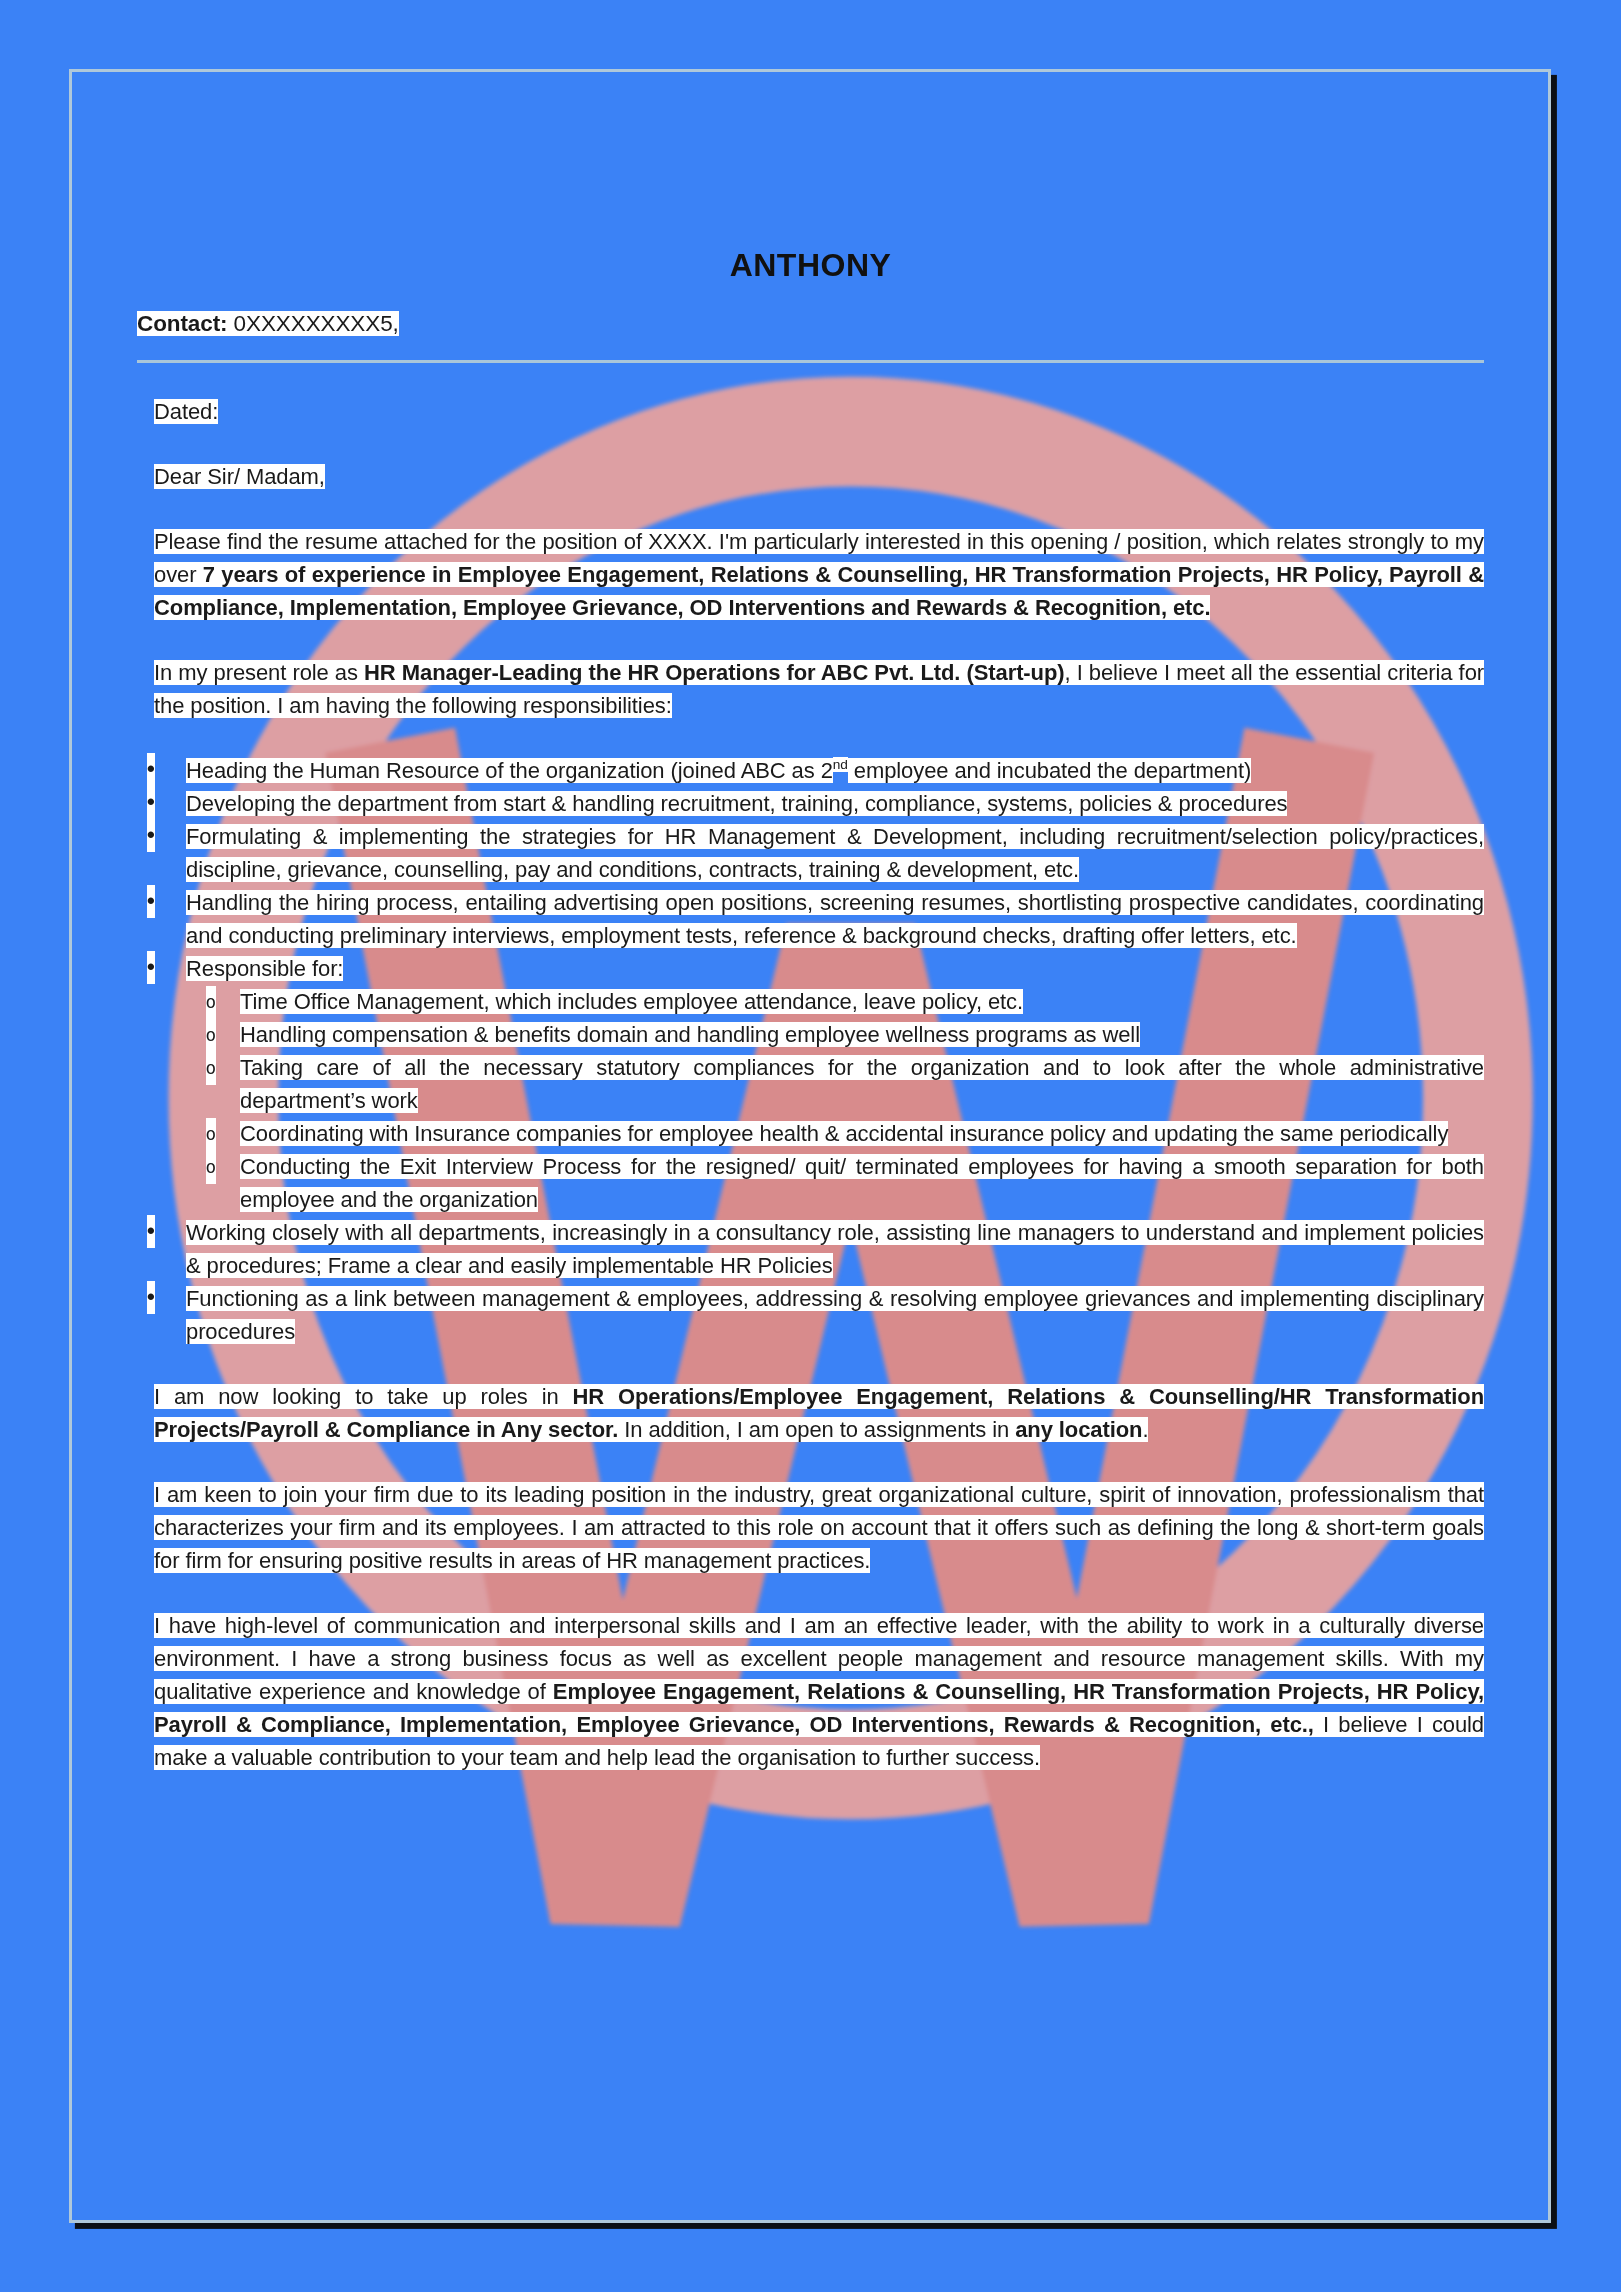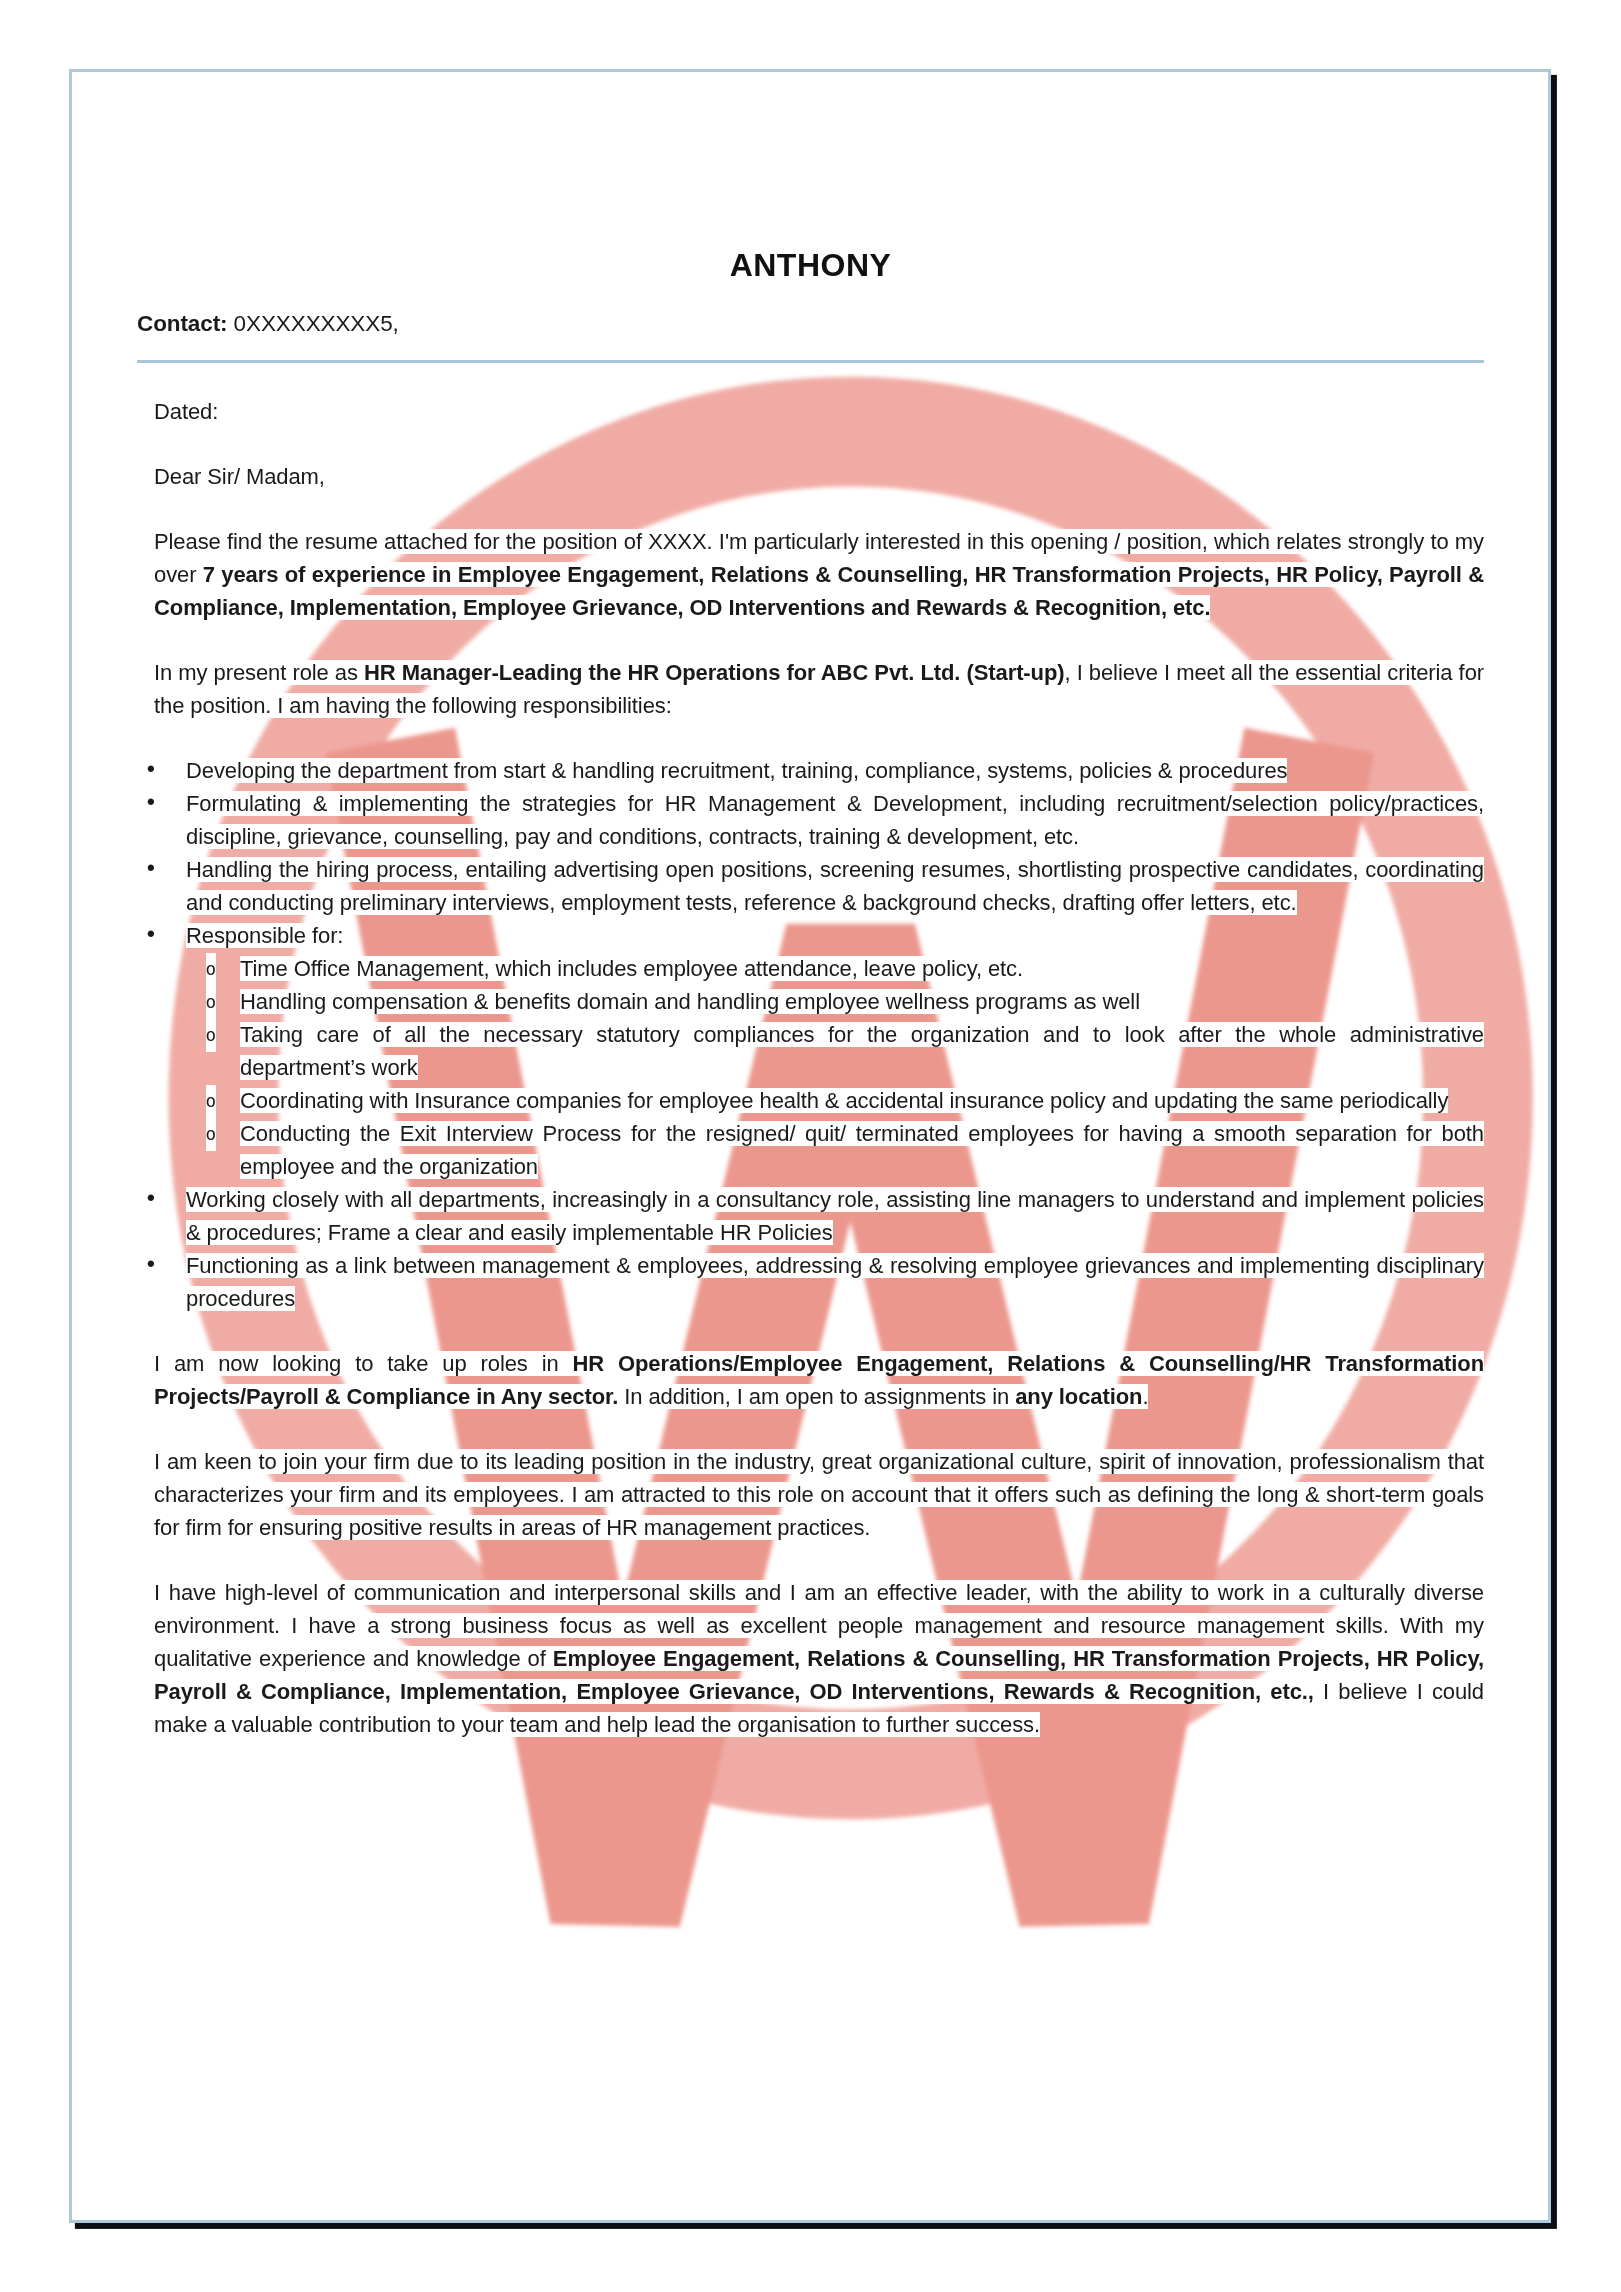--- a/index.html
+++ b/index.html
@@ -1,19 +1,19 @@
 <!DOCTYPE html>
 <html><head>
 <meta charset="utf-8">
 <style>
   html,body{margin:0;padding:0;background:#e8e8e8;}
   .page{
     position:relative;
     width:1621px;height:2293px;
-    background:#ffffff;
+    background:#3b82f6;
     overflow:hidden;
     font-family:"Liberation Sans","DejaVu Sans",sans-serif;
   }
   .frame{
     position:absolute;left:69px;top:69px;
     width:1476px;height:2148px;
     border:3.9px solid #afc8da;
     box-shadow:5.9px 5.9px 0 #0b0f15;
     background:transparent;
   }
@@ -84,20 +84,21 @@
 
     <p class="body dated"><span class="hl">Dated:</span></p>
 
     <p class="body salutation"><span class="hl">Dear Sir/ Madam,</span></p>
 
     <p class="body"><span class="hl">Please find the resume attached for the position of XXXX. I'm particularly interested in this opening / position, which relates strongly to my over </span><span class="hl b">7 years of experience in Employee Engagement, Relations &amp; Counselling, HR Transformation Projects, HR Policy, Payroll &amp; Compliance, Implementation, Employee Grievance, OD Interventions and Rewards &amp; Recognition, etc.</span></p>
 
     <p class="body"><span class="hl">In my present role as </span><span class="hl b">HR Manager-Leading the HR Operations for ABC Pvt. Ltd. (Start-up)</span><span class="hl">, I believe I meet all the essential criteria for the position. I am having the following responsibilities:</span></p>
 
     <ul class="l1">
+      <li><span class="hl">Heading the Human Resource of the organization (joined ABC as 2</span><sup class="hl">nd</sup><span class="hl"> employee and incubated the department)</span></li>
       <li><span class="hl">Developing the department from start &amp; handling recruitment, training, compliance, systems, policies &amp; procedures</span></li>
       <li><span class="hl">Formulating &amp; implementing the strategies for HR Management &amp; Development, including recruitment/selection policy/practices, discipline, grievance, counselling, pay and conditions, contracts, training &amp; development, etc.</span></li>
       <li><span class="hl">Handling the hiring process, entailing advertising open positions, screening resumes, shortlisting prospective candidates, coordinating and conducting preliminary interviews, employment tests, reference &amp; background checks, drafting offer letters, etc.</span></li>
       <li><span class="hl">Responsible for:</span>
         <ul class="l2">
           <li><span class="hl">Time Office Management, which includes employee attendance, leave policy, etc.</span></li>
           <li><span class="hl">Handling compensation &amp; benefits domain and handling employee wellness programs as well</span></li>
           <li><span class="hl">Taking care of all the necessary statutory compliances for the organization and to look after the whole administrative department’s work</span></li>
           <li><span class="hl">Coordinating with Insurance companies for employee health &amp; accidental insurance policy and updating the same periodically</span></li>
           <li><span class="hl">Conducting the Exit Interview Process for the resigned/ quit/ terminated employees for having a smooth separation for both employee and the organization</span></li>

